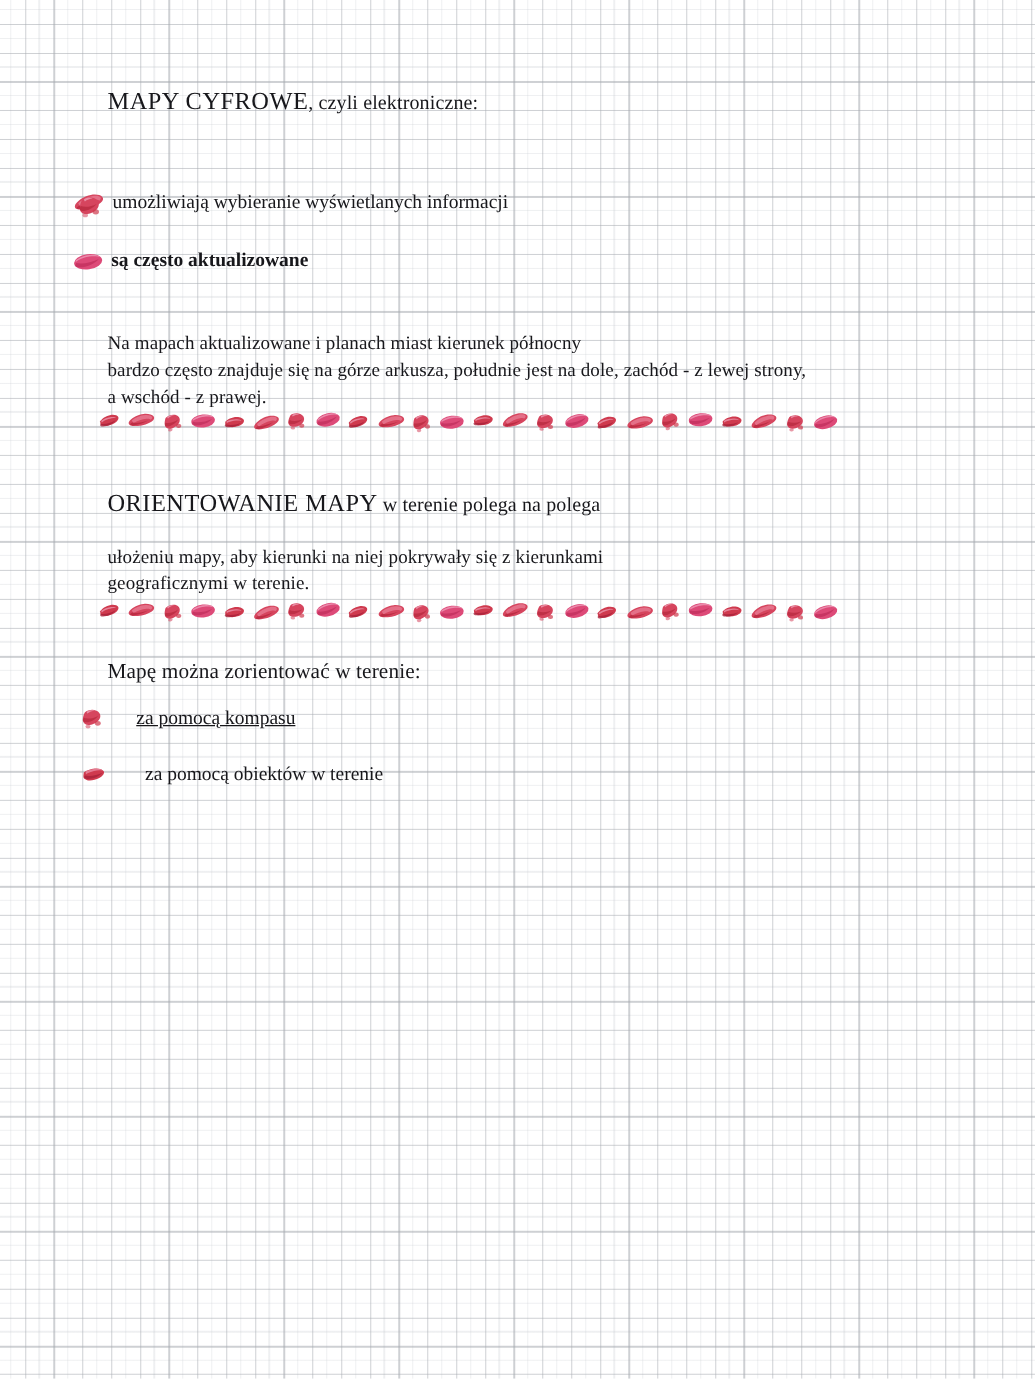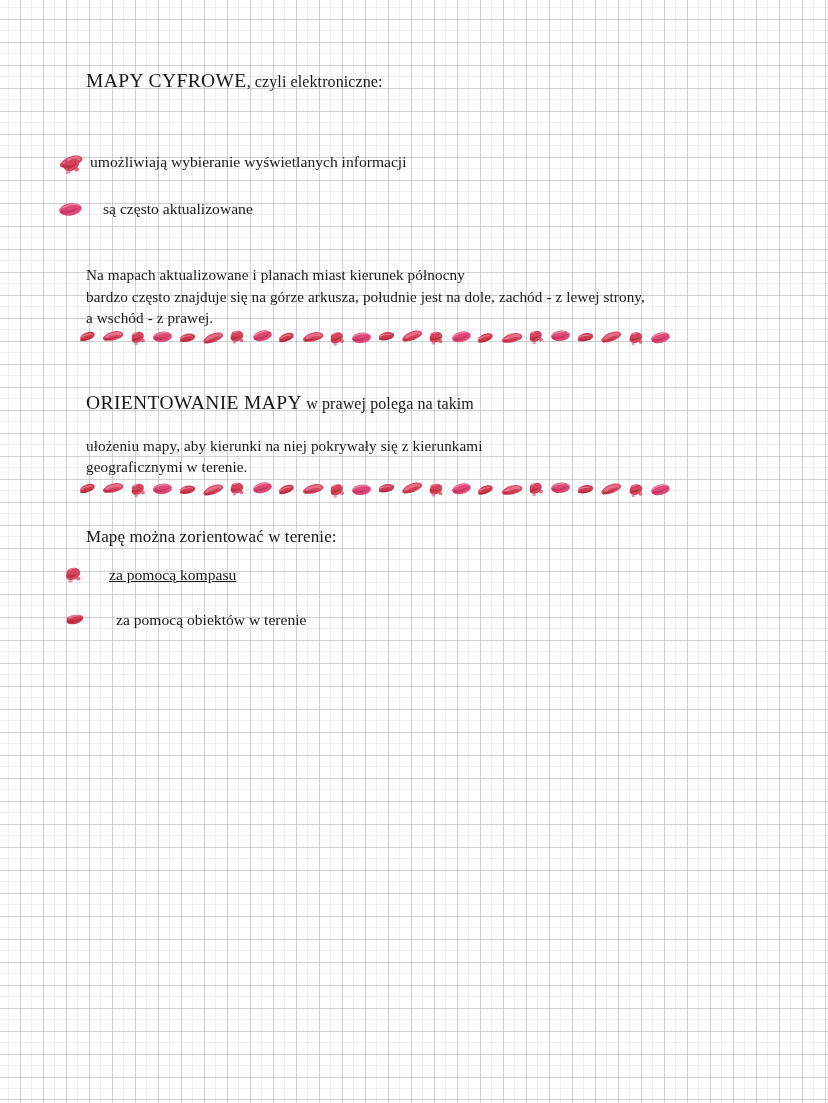--- a/index.html
+++ b/index.html
@@ -144,21 +144,21 @@
   </div>
 
   <div class="bullet-row" style="left:58px; top:199px;">
     <span class="kiss">
       <svg width="25" height="17" viewBox="0 0 25 17">
         <ellipse cx="12.5" cy="8.4" rx="11.3" ry="6.1" transform="rotate(-8 12.5 8.4)" fill="#dd4a78"></ellipse>
         <path d="M2.6 7.2c3-2.4 8-4.2 12.6-4.4 3.4-.2 6.1 .6 6.9 2-1.9-.9-5.2-1.1-8.7-.5-4 .7-8.1 2.3-10.8 4.2-.2-.5-.2-.9 0-1.3z" fill="#ef9ab8" opacity="0.8"></path>
         <path d="M3.1 9.4c4.4 1.1 12.3-.3 18-3.2-3.4 4-10.7 7-16.3 6.6-1.6-.1-2.5-.7-2.6-1.6 0-.6 .4-1.2 .9-1.8z" fill="#c02f5c" opacity="0.75"></path>
       </svg>
     </span>
-    <span class="lbl" style="margin-left:20px;">są często aktualizowane</span>
+    <span class="lbl" style="margin-left:6px;font-weight:bold;">są często aktualizowane</span>
   </div>
 
   <div class="blk para" style="left:86px; top:264px;">
     <span class="ln">Na mapach aktualizowane i planach miast kierunek północny</span>
     <span class="ln">bardzo często znajduje się na górze arkusza, południe jest na dole, zachód - z lewej strony,</span>
     <span class="ln">a wschód - z prawej.</span>
   </div>
 
   <div class="divider" id="divider-1" style="left:78px; top:329px;">
       <span class="kiss" style="transform: translateY(0px) rotate(-3deg);">
@@ -337,21 +337,21 @@
       <span class="kiss" style="transform: translateY(0.5px) rotate(-5deg);">
         <svg width="21" height="15" viewBox="0 0 21 15">
           <ellipse cx="10.5" cy="7.3" rx="9.5" ry="5.2" transform="rotate(-8 10.5 7.3)" fill="#dd4a78"></ellipse>
           <path d="M2.2 6.2c2.5-2.0 6.7-3.6 10.6-3.7 2.8-.1 5.1 .5 5.8 1.7-1.6-.8-4.4-.9-7.3-.4-3.4 .6-6.8 1.9-9.1 3.5-.1-.4-.1-.8 0-1.1z" fill="#ef9ab8" opacity="0.8"></path>
           <path d="M2.6 8.1c3.7 .9 10.3-.3 15.1-2.7-2.9 3.4-9.0 5.9-13.7 5.5-1.3-.1-2.1-.6-2.2-1.4 0-.5 .3-1.0 .8-1.4z" fill="#c02f5c" opacity="0.75"></path>
         </svg>
       </span>
     </div>
 
   <div class="blk heading" style="left:86px; top:392px;">
-    <span class="caps">ORIENTOWANIE MAPY</span><span class="rest"> w prawej polega na takim</span>
+    <span class="caps">ORIENTOWANIE MAPY</span><span class="rest"> w terenie polega na polega</span>
   </div>
 
   <div class="blk para" style="left:86px; top:413px;">
     <span class="ln" style="visibility:hidden;">&nbsp;</span>
     <span class="ln">ułożeniu mapy, aby kierunki na niej pokrywały się z kierunkami</span>
     <span class="ln">geograficznymi w terenie.</span>
   </div>
 
   <div class="divider" id="divider-2" style="left:78px; top:481px;">
       <span class="kiss" style="transform: translateY(0px) rotate(-3deg);">

